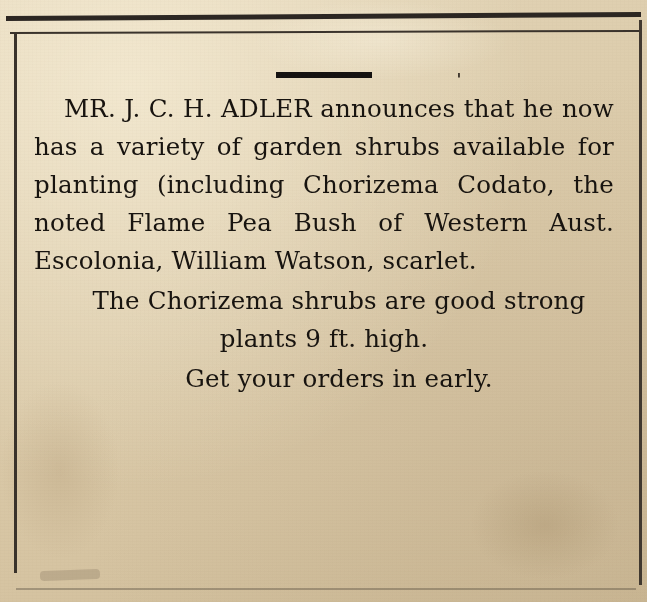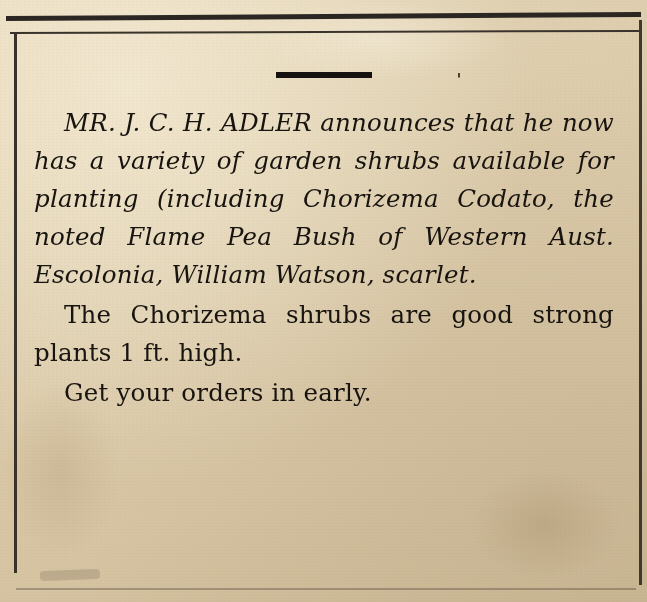--- a/index.html
+++ b/index.html
@@ -116,28 +116,28 @@
   .para {
     font-family: "DejaVu Serif", serif;
     font-size: 24.5px;
     line-height: 38px;
     color: #17130f;
     text-align: justify;
     margin: 0;
     letter-spacing: .2px;
   }
   .para.first {
-    margin-top: 26px;
-    font-style: italic;
+    margin-top: 12px;
   }
   .para.indent {
     text-indent: 30px;
   }
   .para.tight {
     margin-top: 2px;
+    text-align: center;
   }
   .nojust {
     text-align: left;
   }
 
   
   .stain {
     position: absolute;
     border-radius: 50%;
     pointer-events: none;
@@ -184,19 +184,19 @@
 
   <div id="column">
 
     <h1 id="headline">
       <span id="headline-mark">'</span>
     </h1>
 
     <div id="headline-rule"></div>
 
     <p class="para first indent">MR. J. C. H. ADLER announces that he now has a variety of garden shrubs available for planting (including Chorizema Codato, the noted Flame Pea Bush of Western Aust. Escolonia, William Watson, scarlet.</p>
-    <p class="para tight indent">The Chorizema shrubs are good strong plants 1 ft. high.</p>
+    <p class="para tight indent">The Chorizema shrubs are good strong plants 9 ft. high.</p>
     <p class="para tight indent nojust">Get your orders in early.</p>
 
   </div>
 
   <div id="grain"></div>
 </div>
 
 </body></html>

